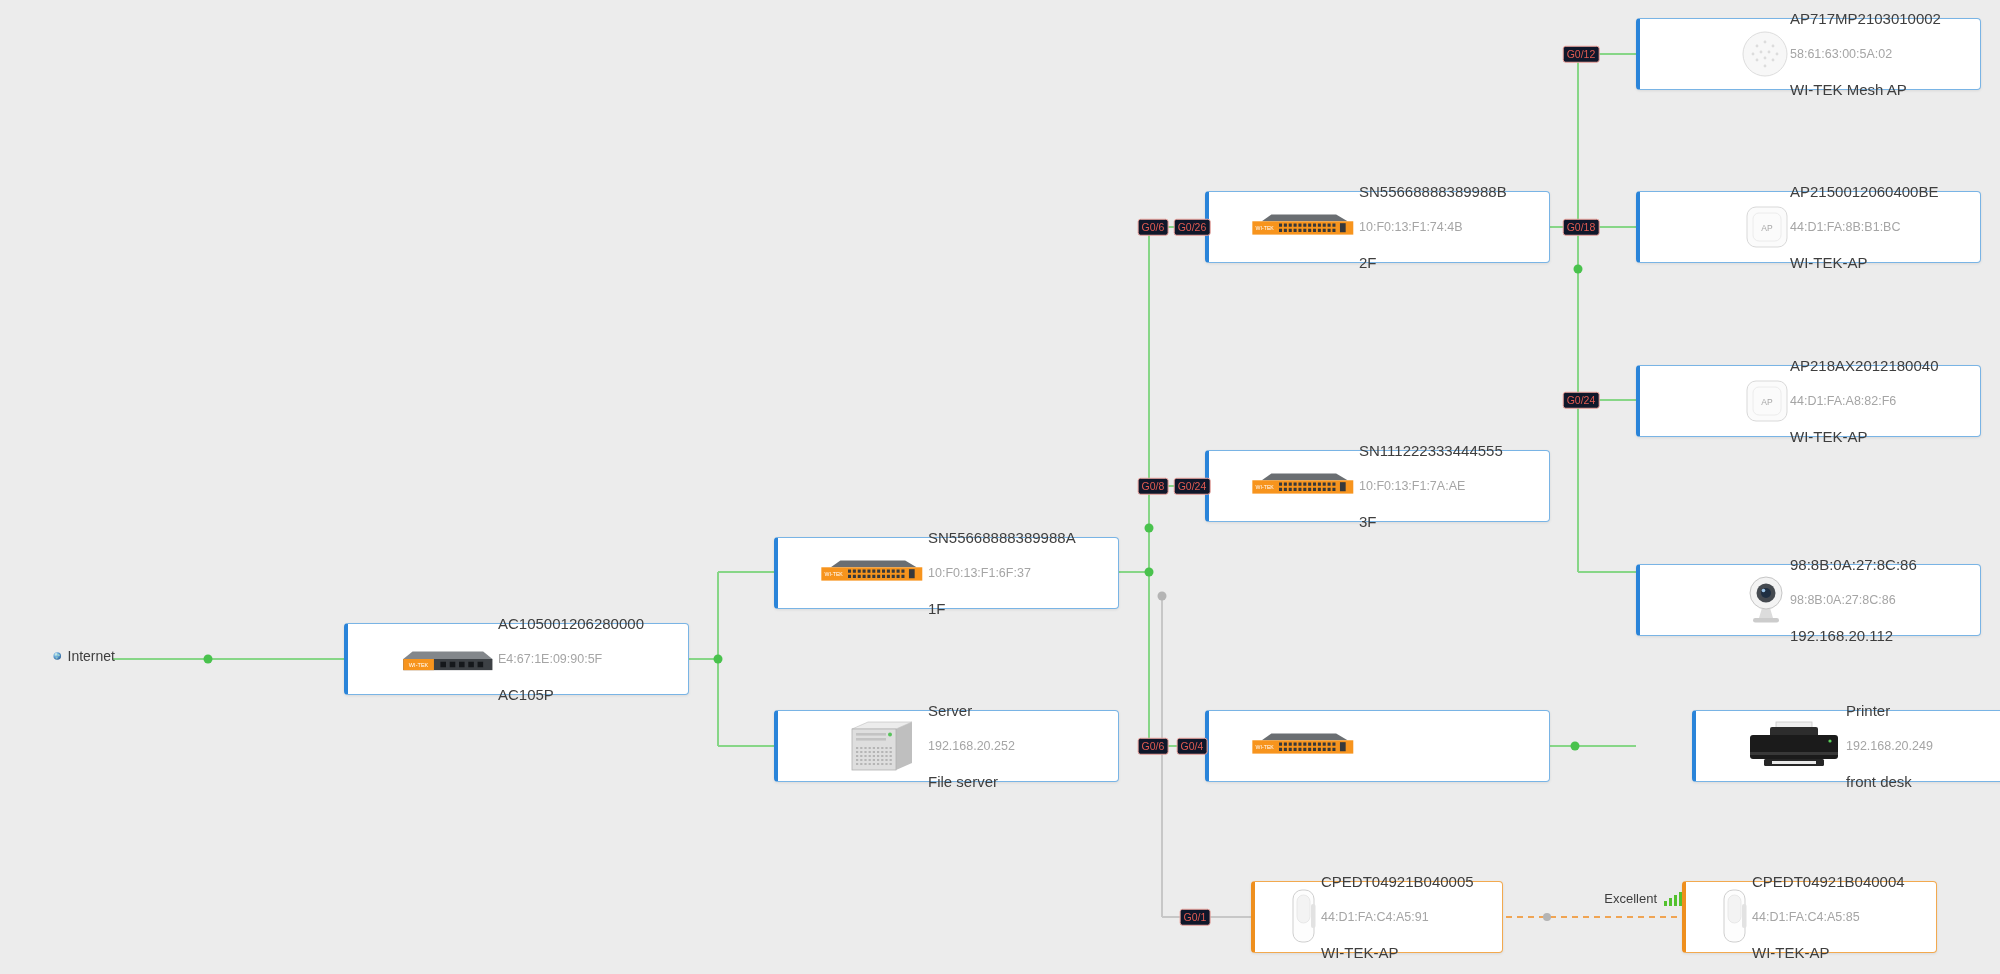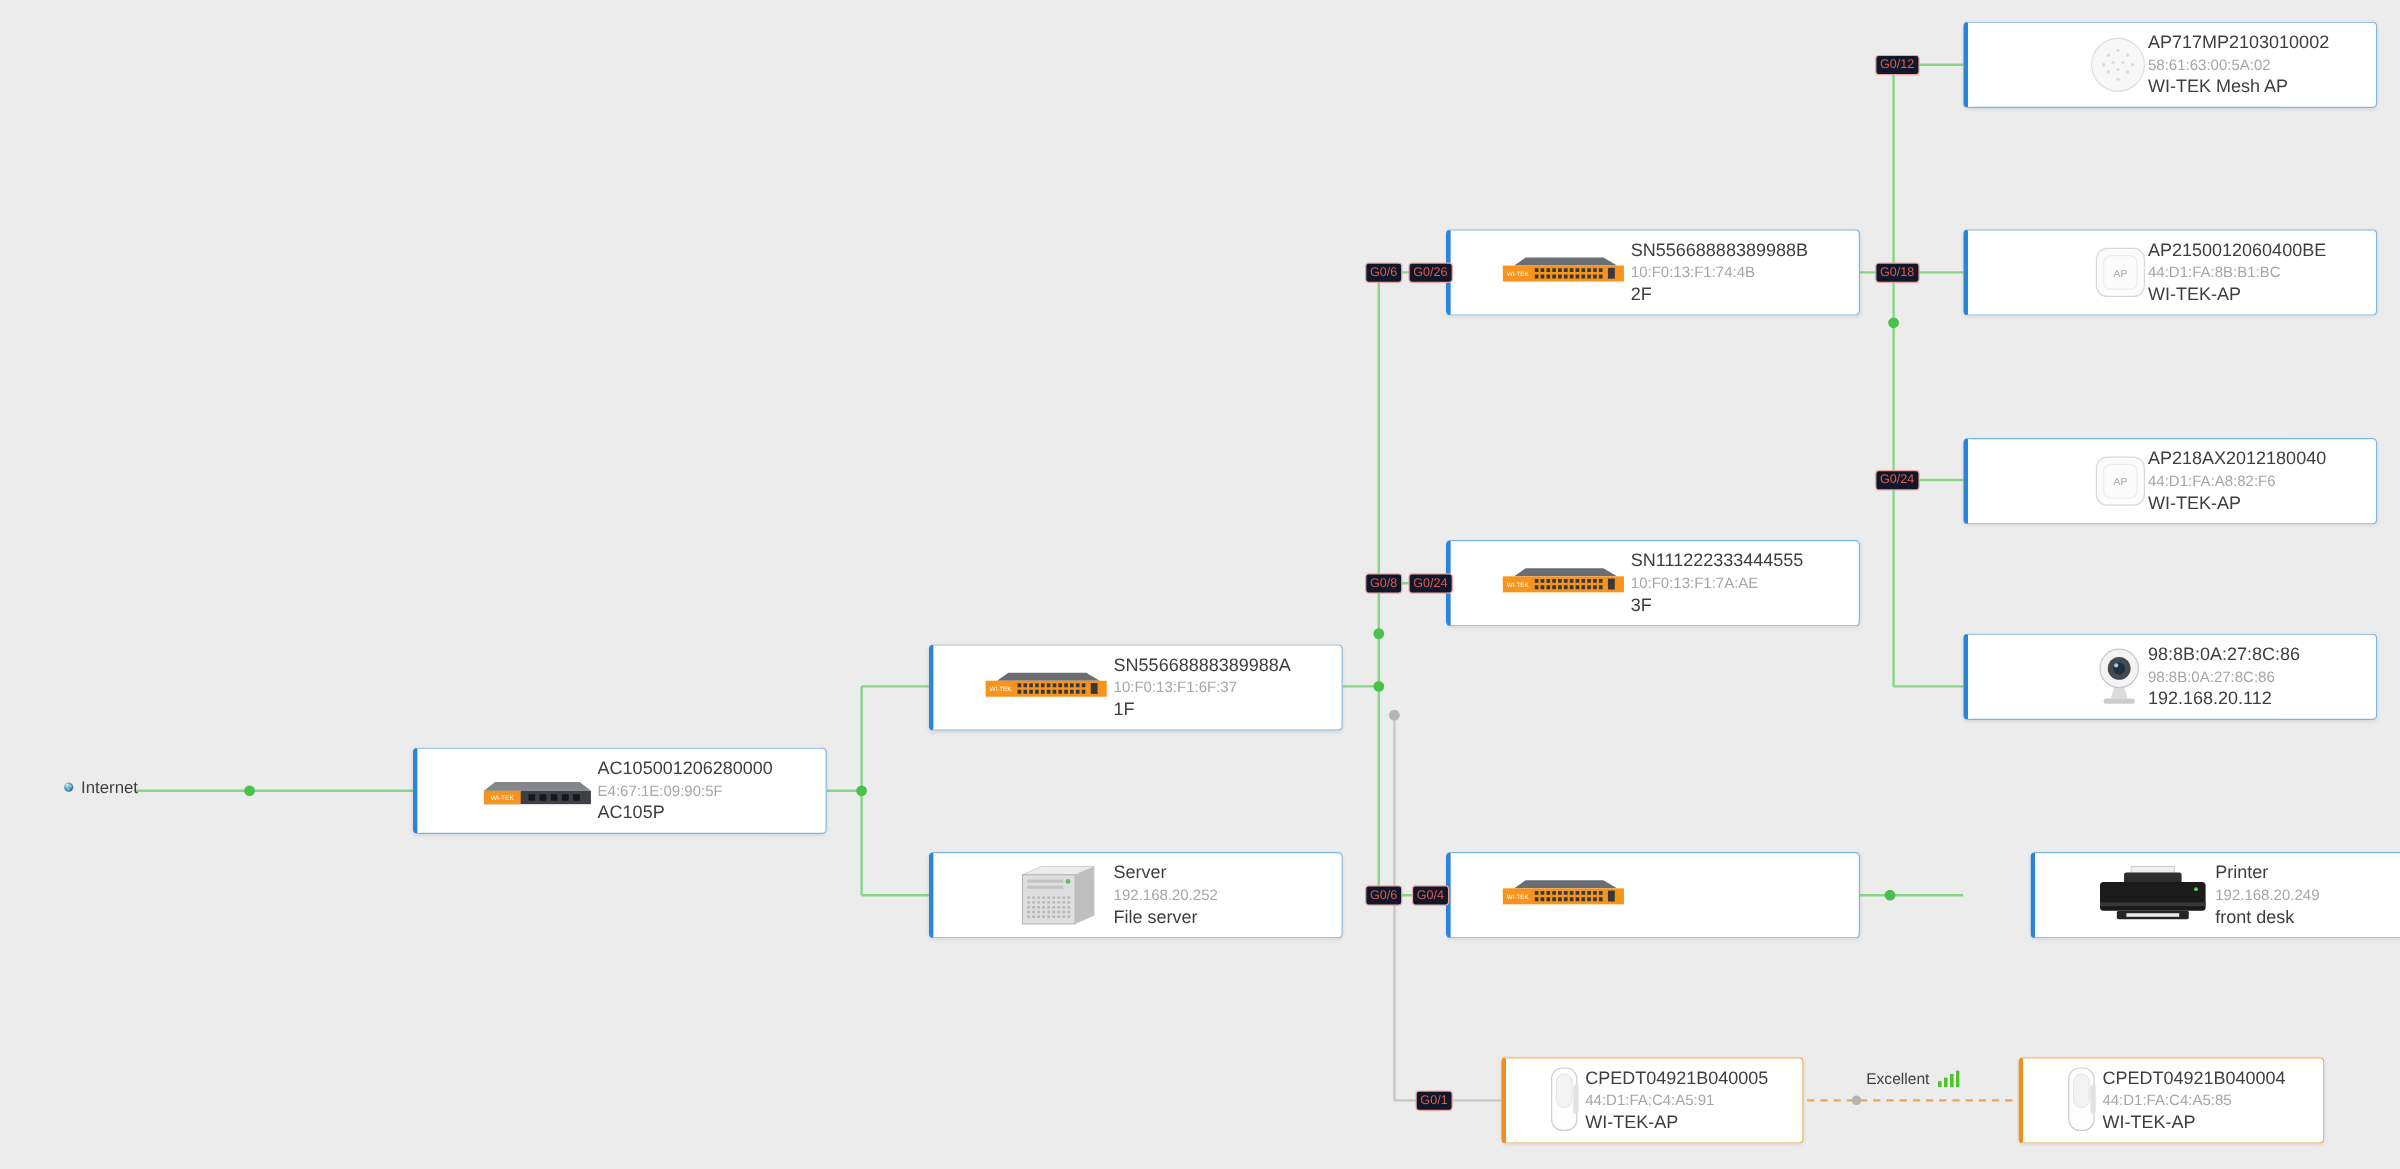--- a/index.html
+++ b/index.html
@@ -18,32 +18,32 @@
   .lgray line{stroke:var(--link-gray);stroke-width:2}
   .lwifi{stroke:var(--wireless-orange);stroke-width:2;stroke-dasharray:6 5}
   .dotg circle{fill:var(--dot-green)}
   .dotgray circle{fill:var(--dot-gray)}
   .node{position:absolute;height:72px;background:#fff;border:1px solid var(--node-border);
         border-left:4px solid var(--node-accent);border-radius:4px;display:flex;align-items:center;
         box-shadow:0 1px 3px rgba(0,0,0,.08);cursor:pointer;z-index:3}
   .node.orange{border:1px solid var(--cpe-border);border-left:4px solid var(--cpe-accent)}
   .nicon{flex:0 0 150px;display:flex;align-items:center;justify-content:flex-end}
   .node.small .nicon{flex:0 0 66px}
-  .ntxt{display:flex;flex-direction:column;gap:3px;min-width:0}
+  .ntxt{display:flex;flex-direction:column;gap:20px;min-width:0}
   .nt{font-size:15px;color:var(--title-text);white-space:nowrap}
   .nm{font-size:12.5px;color:var(--muted-text);white-space:nowrap}
   .ns{font-size:15px;color:var(--title-text);white-space:nowrap}
   .port{position:absolute;transform:translate(-50%,-50%);background:#0f172a;border:1px solid var(--port-border);
         color:var(--port-text);font-size:10.5px;line-height:1;padding:2px 3px;border-radius:3px;
         white-space:nowrap;z-index:5}
   .inet{position:absolute;left:53px;top:632px;width:62px;display:flex;flex-direction:row;
         align-items:center;gap:6px;cursor:pointer;z-index:3}
   .inet-label{font-size:14px;color:var(--title-text)}
   .wifi-top{position:absolute;left:1506px;top:891px;width:176px;display:flex;align-items:center;
-        justify-content:center;gap:7px;z-index:4}
+        justify-content:flex-end;gap:7px;z-index:4}
   .wifi-q{font-size:13px;color:var(--title-text)}
   .barfill rect{fill:var(--signal-bars-green)}
   .wifi-stats{position:absolute;left:1496px;top:921px;width:196px;text-align:center;font-size:9.5px;
         line-height:11px;color:#8c8c8c;z-index:4}
 </style>
 </head>
 <body>
 
 <div class="stage">
 
@@ -261,21 +261,21 @@
         <text x="23" y="26.5" font-size="8.5" fill="#a8a8a8" text-anchor="middle">AP</text>
       </svg>
     </div>
     <div class="ntxt">
       <div class="nt">AP218AX2012180040</div>
       <div class="nm">44:D1:FA:A8:82:F6</div>
       <div class="ns">WI-TEK-AP</div>
     </div>
   </div>
 
-  <div class="node" style="left:1636px;top:528px;width:345px">
+  <div class="node" style="left:1636px;top:564px;width:345px">
     <div class="nicon">
       <svg width="48" height="52" viewBox="0 0 48 52">
         <path d="M20 34 L28 34 L31 44 L17 44 Z" fill="#dcdcdc"></path>
         <rect x="11" y="44" width="26" height="4.5" rx="2.2" fill="#cccccc"></rect>
         <circle cx="24" cy="19" r="16" fill="#f3f3f3" stroke="#c6c6c6"></circle>
         <circle cx="24" cy="19" r="9.5" fill="#454a50"></circle>
         <circle cx="24" cy="19" r="5" fill="#1f2f42"></circle>
         <circle cx="21.5" cy="16.5" r="1.8" fill="#9ec6ea"></circle>
       </svg>
     </div>

